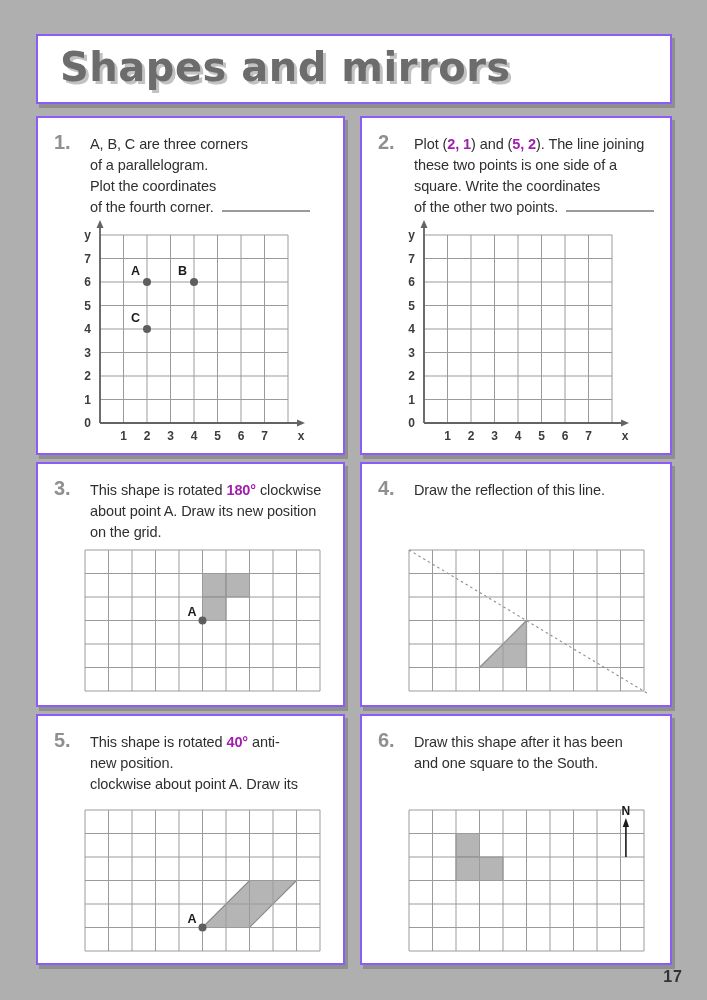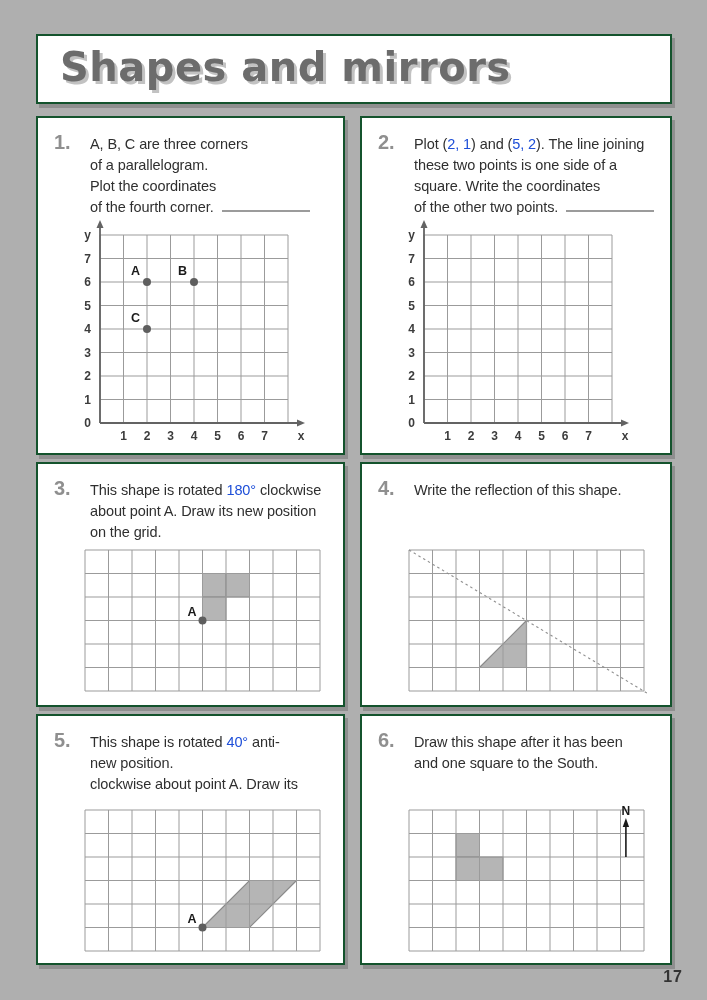--- a/index.html
+++ b/index.html
@@ -3,21 +3,21 @@
 <meta charset="utf-8">
 <style>
   html,body{margin:0;padding:0;}
   body{
     width:707px;height:1000px;position:relative;overflow:hidden;
     background:#afafaf;
     font-family:"Liberation Sans",sans-serif;
   }
   .panel{
     position:absolute;box-sizing:border-box;background:#ffffff;
-    border:2px solid #14532d;
+    border:2px solid #8b5cf6;
     box-shadow:3px 4px 0 rgba(0,0,0,0.18);
   }
   #title-panel{left:36px;top:34px;width:636px;height:70px;}
   #page-title{
     margin:0;padding:8px 0 0 22px;
     font-family:"DejaVu Sans","Liberation Sans",sans-serif;
     font-size:40px;font-weight:bold;color:#6c6c6c;
     text-shadow:3px 3px 0 #c2c2c2;letter-spacing:0.5px;
   }
   #panel-q1{left:36px;top:116px;width:309px;height:339px;}
@@ -29,21 +29,21 @@
   .qnum{
     position:absolute;left:16px;top:13px;
     font-size:20px;font-weight:bold;color:#8f8f8f;
   }
   .qtext{
     position:absolute;left:52px;top:16px;right:4px;
     font-size:14.5px;line-height:21px;color:#2f2f2f;
     letter-spacing:-0.1px;
   }
   .qline{white-space:nowrap;}
-  .qtext b{font-weight:normal;color:#1d4ed8;}
+  .qtext b{font-weight:bold;color:#a21caf;}
   .blank{
     display:inline-block;width:88px;height:12px;
     border-bottom:2px solid #9b9b9b;margin-left:8px;
   }
   svg.diagram{position:absolute;overflow:visible;font-family:"Liberation Sans",sans-serif;}
   .svg-coord{left:32px;top:103px;}
   .svg-row2{left:43px;top:72px;}
   .svg-row3{left:43px;top:80px;}
   #page-number{
     position:absolute;right:24px;top:968px;
@@ -195,21 +195,21 @@
       <line x1="4" y1="131.5" x2="239" y2="131.5" stroke="#9b9b9b" stroke-width="1"></line>
       <line x1="4" y1="155" x2="239" y2="155" stroke="#9b9b9b" stroke-width="1"></line>
       <circle cx="121.5" cy="84.5" r="4" fill="#5e5e5e"></circle>
       <text x="115.5" y="79.5" text-anchor="end" font-size="12.5" font-weight="bold" fill="#1a1a1a">A</text>
     </svg>
 </div>
 
 <div class="panel" id="panel-q4">
   <div class="qnum">4.</div>
   <div class="qtext">
-      <div class="qline"><span>Write the reflection of this shape.</span></div>
+      <div class="qline"><span>Draw the reflection of this line.</span></div>
     </div>
   <svg class="diagram svg-row2" width="245" height="162" viewBox="0 0 245 162">
       <polygon points="121.5,84.5 74.5,131.5 121.5,131.5" fill="#b5b5b5" stroke="#8a8a8a" stroke-width="1.2"></polygon>
       <line x1="4" y1="14" x2="4" y2="155" stroke="#9b9b9b" stroke-width="1"></line>
       <line x1="27.5" y1="14" x2="27.5" y2="155" stroke="#9b9b9b" stroke-width="1"></line>
       <line x1="51" y1="14" x2="51" y2="155" stroke="#9b9b9b" stroke-width="1"></line>
       <line x1="74.5" y1="14" x2="74.5" y2="155" stroke="#9b9b9b" stroke-width="1"></line>
       <line x1="98" y1="14" x2="98" y2="155" stroke="#9b9b9b" stroke-width="1"></line>
       <line x1="121.5" y1="14" x2="121.5" y2="155" stroke="#9b9b9b" stroke-width="1"></line>
       <line x1="145" y1="14" x2="145" y2="155" stroke="#9b9b9b" stroke-width="1"></line>

